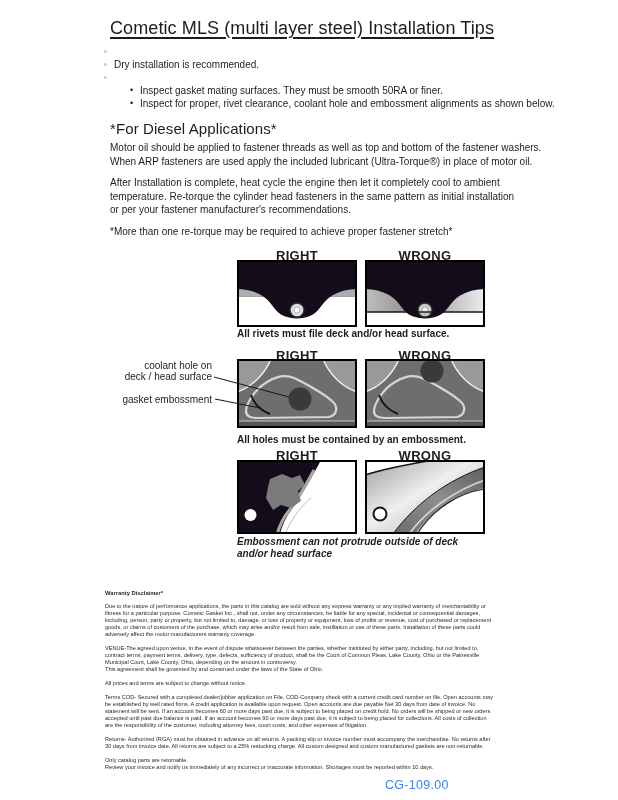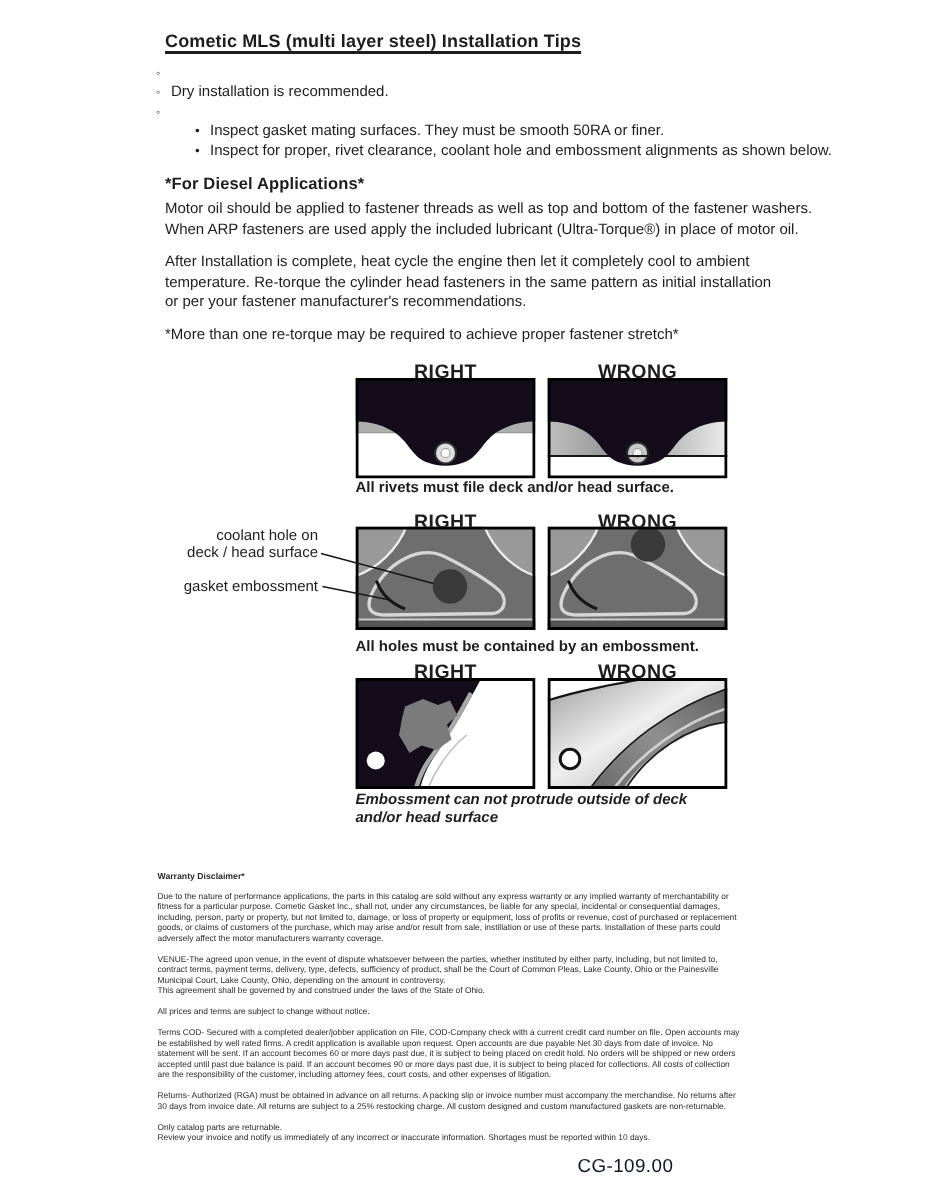--- a/index.html
+++ b/index.html
@@ -3,44 +3,44 @@
 <meta charset="utf-8">
 <style>
   html,body{margin:0;padding:0;}
   body{
     width:618px;height:800px;background:#ffffff;
     font-family:"Liberation Sans", sans-serif;color:#1d1d1d;
     position:relative;overflow:hidden;
   }
   .title-wrap{margin:18px 0 0 110px;}
   .doc-title{
-    font-size:12px;font-weight:bold;display:inline-block;
+    font-size:18px;font-weight:normal;display:inline-block;
     text-decoration:underline;text-decoration-thickness:1.8px;text-underline-offset:3px;
     letter-spacing:.1px;
   }
   .bullets{margin:6px 0 0 104px;font-size:10px;line-height:13px;}
   .b-row{display:flex;}
   .b-marker{width:10px;flex:0 0 10px;font-size:8px;line-height:13px;color:#1d1d1d;}
   .sub .b-marker{font-size:9px;}
   .sub{margin-left:26px;}
-  .h2{margin:10px 0 0 110px;font-size:11px;font-weight:bold;letter-spacing:.1px;}
+  .h2{margin:10px 0 0 110px;font-size:15px;font-weight:normal;letter-spacing:.1px;}
   .para{margin:4px 0 0 110px;font-size:10px;line-height:13.5px;white-space:pre-line;width:460px;}
   .para+.para{margin-top:8px;}
 
   .figures{position:relative;height:318px;margin-top:8px;width:490px;}
   .fig-label{position:absolute;width:120px;text-align:center;font-size:13px;font-weight:bold;letter-spacing:.3px;}
   .fig-box{position:absolute;width:120px;}
   .fig-caption{position:absolute;left:237px;font-size:10px;font-weight:bold;white-space:pre-line;line-height:11.5px;width:300px;}
   .side-label{position:absolute;text-align:right;font-size:10px;line-height:11px;white-space:pre-line;width:142px;left:70px;}
   .leader-overlay{position:absolute;left:0;top:0;pointer-events:none;}
 
   .disclaimer{margin:26px 0 0 105px;width:470px;color:#2a2a2a;}
   .disc-head{font-size:5.8px;font-weight:bold;margin:0 0 7px 0;}
   .disc-p{font-size:5.6px;line-height:7px;margin:0 0 7px 0;white-space:pre-line;}
-  .doc-number{margin:5px 0 0 385px;font-size:12.5px;color:#0f172a;letter-spacing:.3px;}
+  .doc-number{margin:5px 0 0 385px;font-size:12.5px;color:#3b82f6;letter-spacing:.3px;}
 </style>
 </head>
 <body>
 
 <div class="title-wrap">
   <span class="doc-title">Cometic MLS (multi layer steel) Installation Tips</span>
 </div>
 
 <div class="bullets">
   <div class="b-row">

